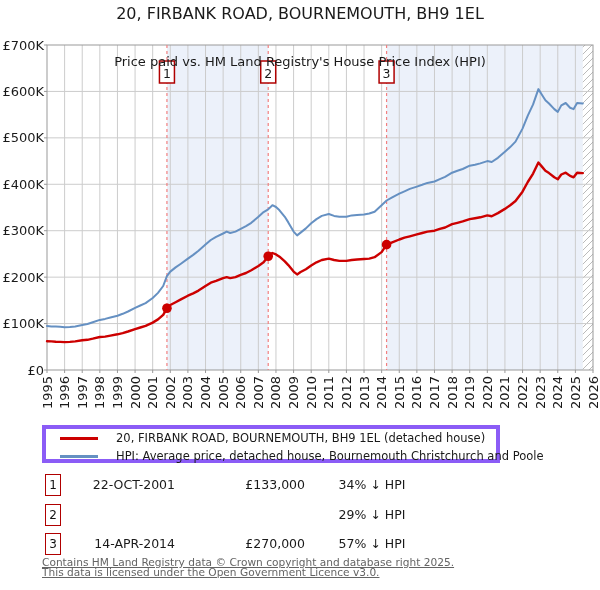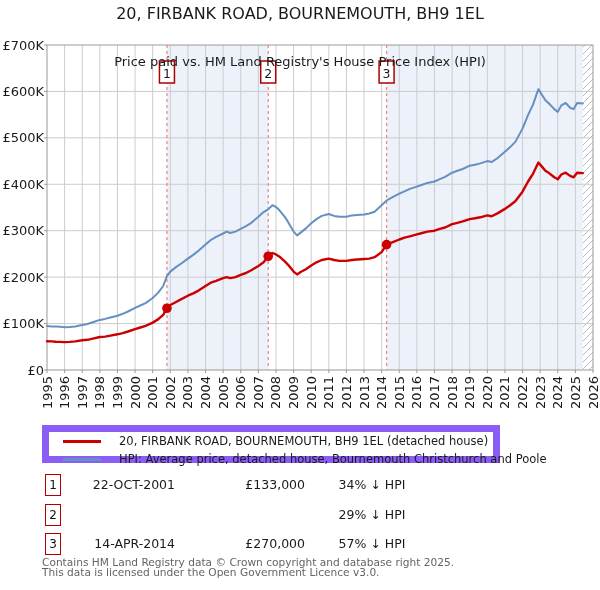--- a/index.html
+++ b/index.html
@@ -4,31 +4,31 @@
 <style>
   html,body{margin:0;padding:0;background:#fff;}
   #page{position:relative;width:600px;height:590px;background:#fff;overflow:hidden;
         font-family:"DejaVu Sans","Liberation Sans",sans-serif;color:#1a1a1a;}
   .title-line{position:absolute;left:0;width:600px;text-align:center;}
   #title1{top:4px;font-size:16px;}
   #title2{top:23px;font-size:13px;margin-top:31px;}
   #chart-svg{position:absolute;left:0;top:0;}
   svg text{font-family:"DejaVu Sans","Liberation Sans",sans-serif;fill:#1a1a1a;}
   #legend{position:absolute;left:42px;top:425px;width:458px;height:38px;
-          border:7px solid #8b5cf6;box-sizing:border-box;background:#fff;}
+          border:4px solid #8b5cf6;box-sizing:border-box;background:#fff;}
   .legend-row{position:relative;height:18px;display:flex;align-items:center;}
   .legend-swatch{display:inline-block;width:38px;height:3px;margin-left:14px;flex:none;}
   .legend-label{font-size:11.5px;margin-left:18px;white-space:nowrap;}
   .txn-row{position:absolute;left:0;width:600px;height:23px;font-size:12.5px;}
   .txn-badge{position:absolute;left:45px;top:0;width:14px;height:20px;border:1.5px solid #b00000;
              background:#fff;text-align:center;line-height:20px;font-size:12px;color:#111;}
   .txn-date{position:absolute;left:70px;top:0;width:105px;text-align:right;line-height:22px;}
   .txn-price{position:absolute;left:215px;top:0;width:90px;text-align:right;line-height:22px;}
   .txn-delta{position:absolute;left:312px;top:0;width:120px;text-align:center;line-height:22px;}
-  #footer{position:absolute;left:42px;top:558px;font-size:10.6px;line-height:9.6px;color:#646464;}
+  #footer{position:absolute;left:42px;top:558px;font-size:10.6px;line-height:9.6px;color:#646464;text-decoration:underline;}
 </style>
 </head>
 <body>
 
 <div id="page">
   <svg id="chart-svg" width="600" height="415">
       <defs>
         <pattern id="hatch" width="7" height="7" patternUnits="userSpaceOnUse">
           <path d="M0 7 L7 0 M-1 1 L1 -1 M6 8 L8 6" stroke="#bbbbbb" stroke-width="1"></path>
         </pattern>

